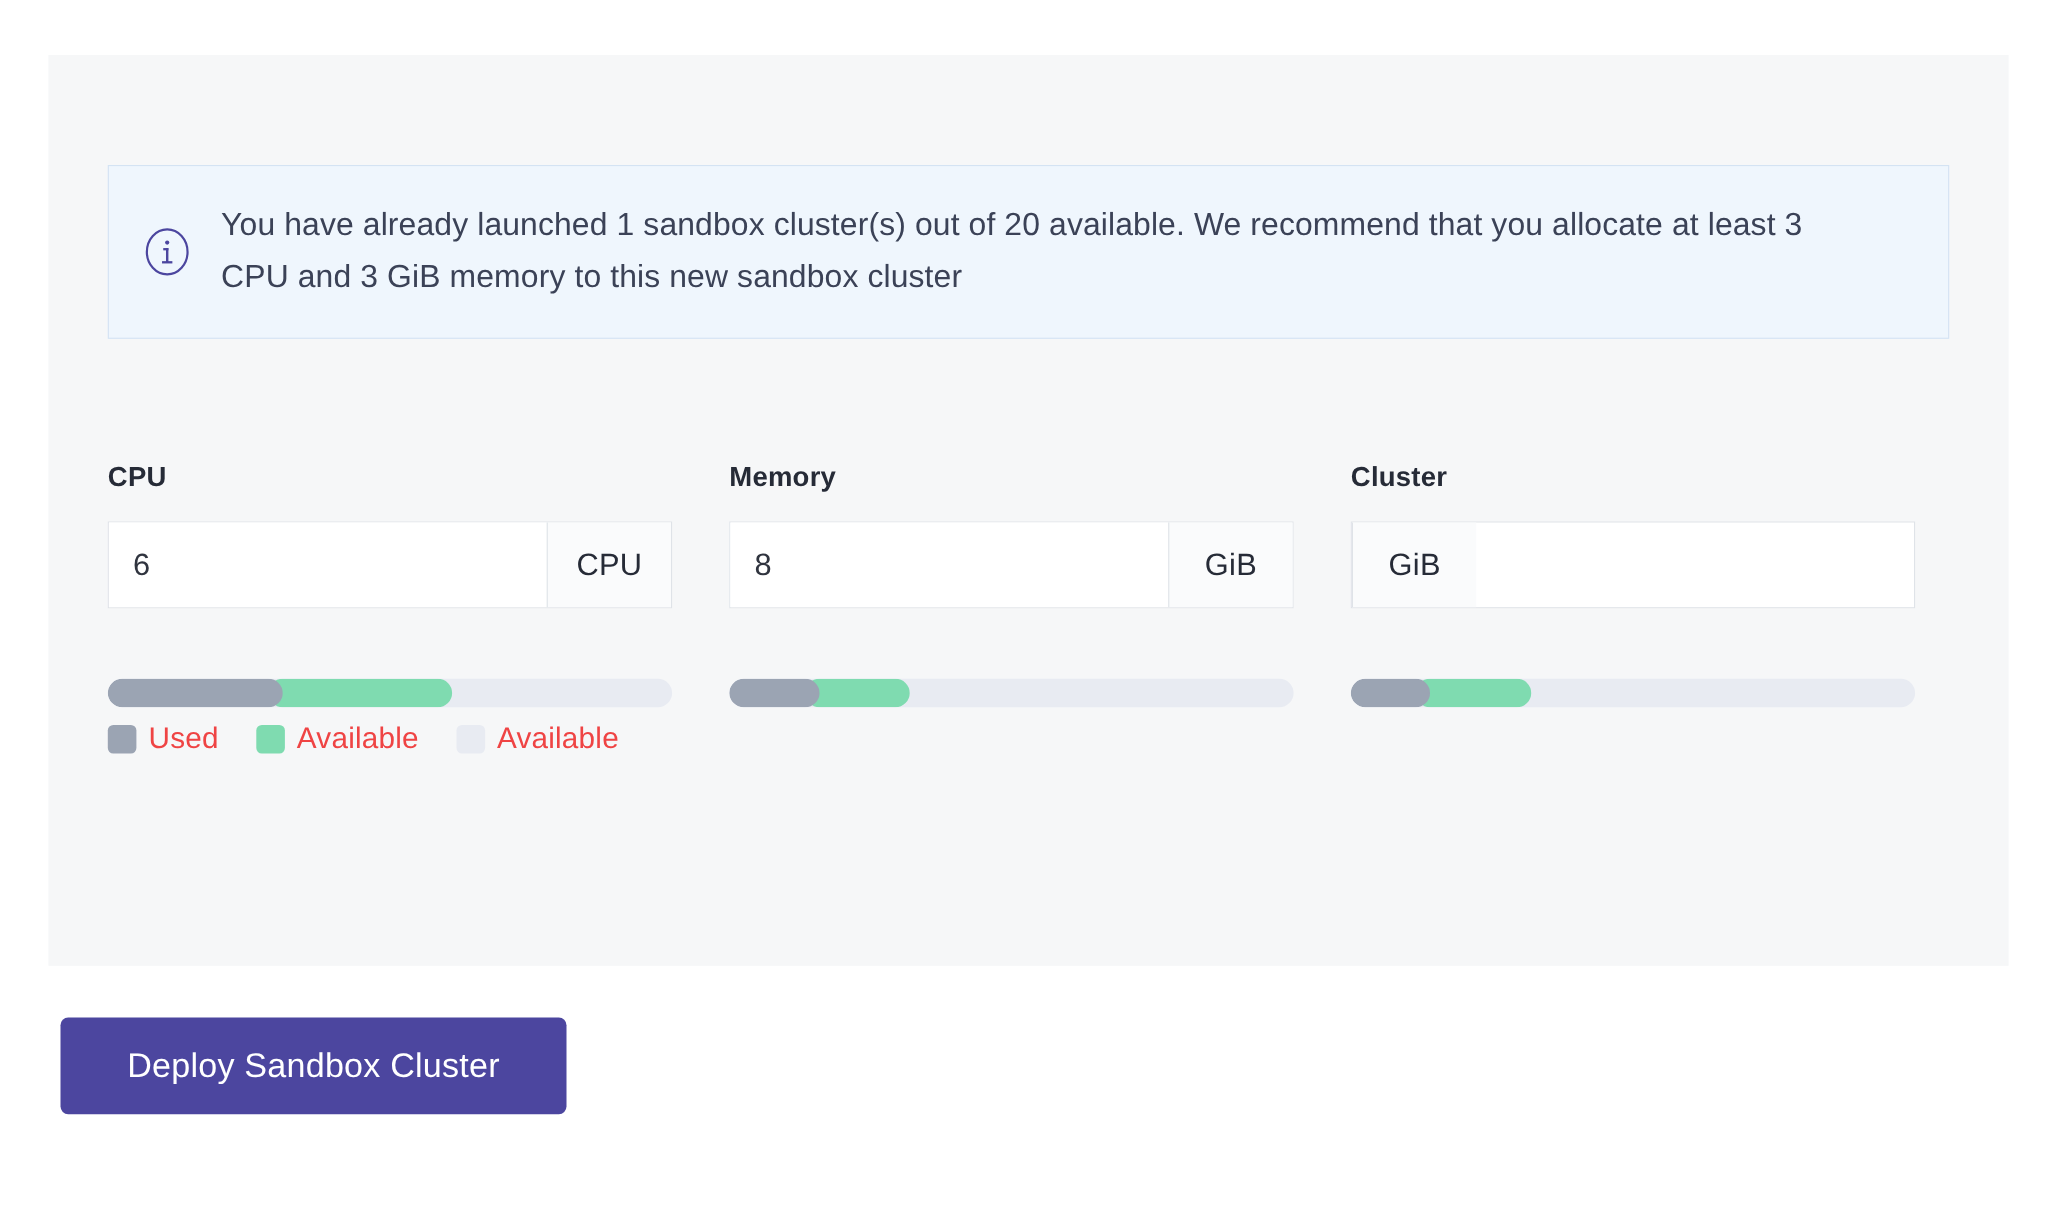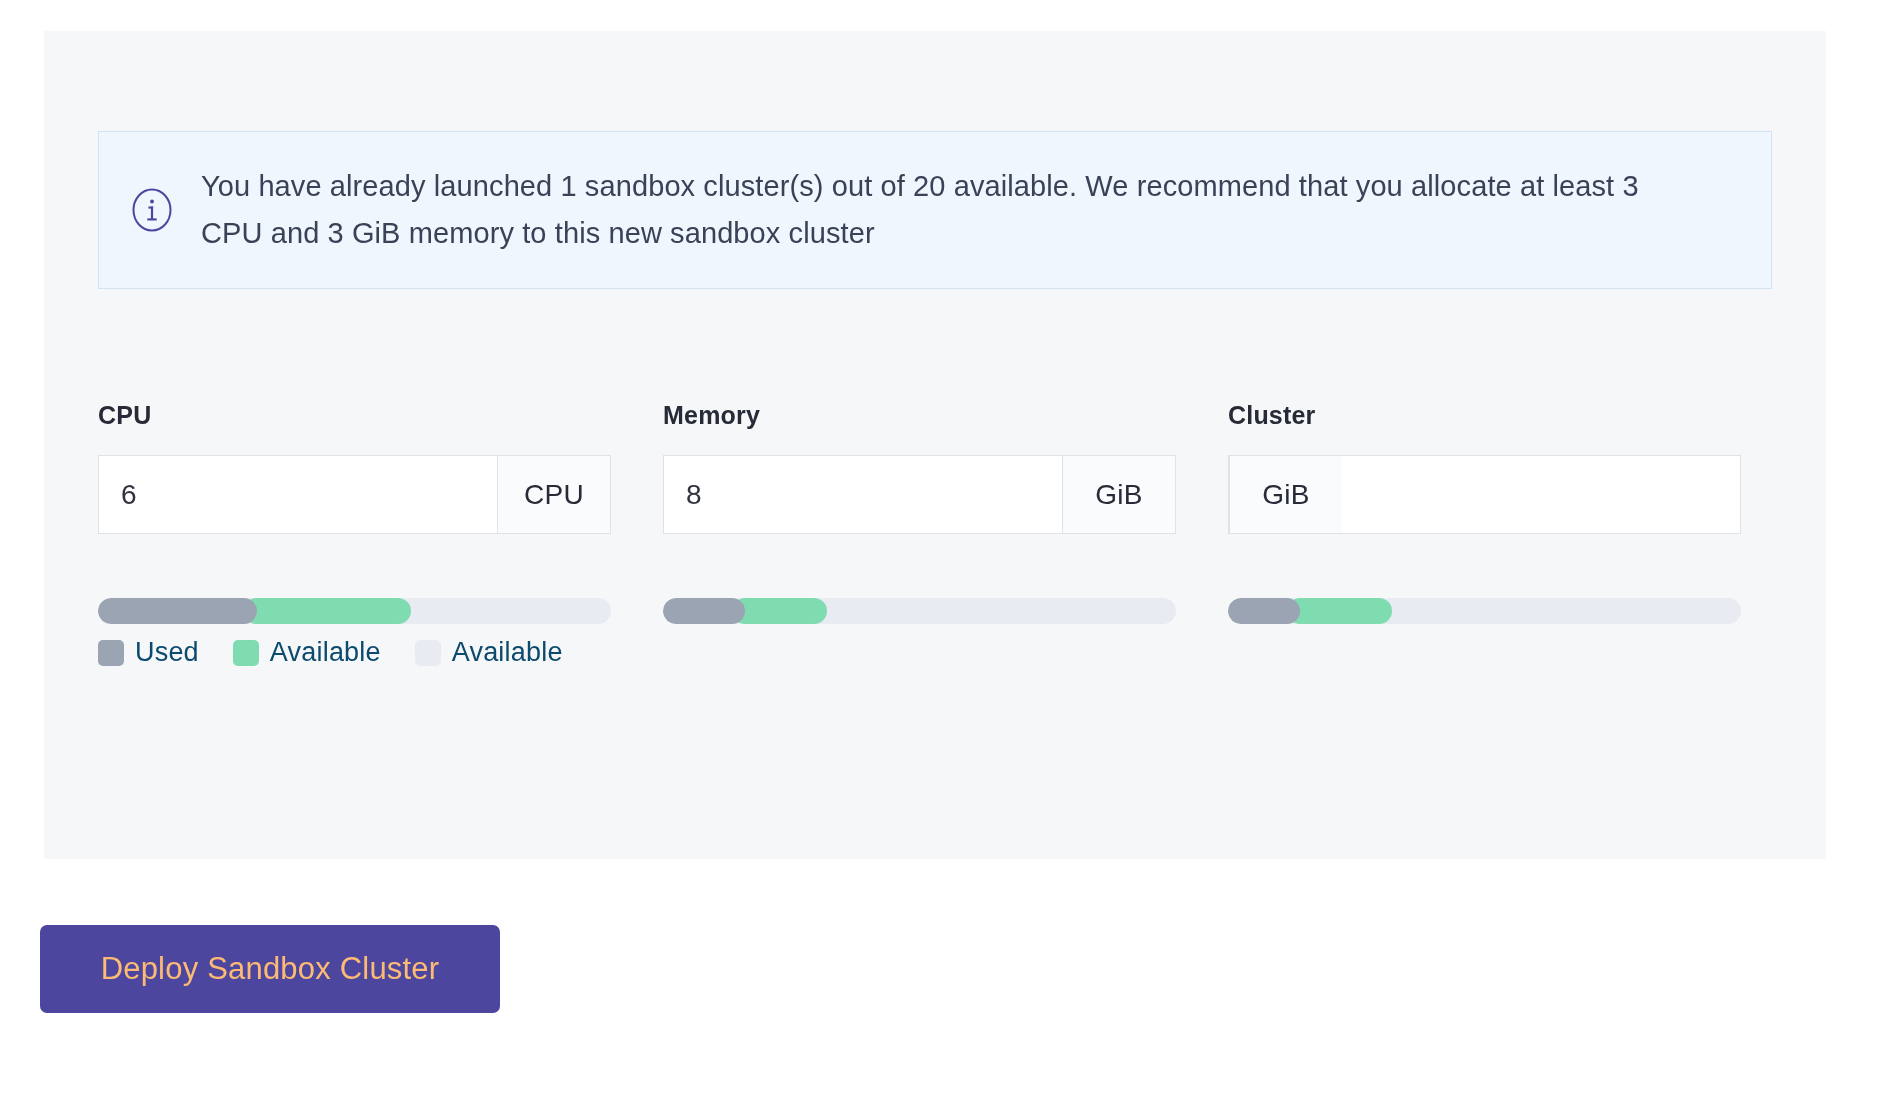--- a/index.html
+++ b/index.html
@@ -19,21 +19,21 @@
     position: relative;
     width: 1883px;
     height: 1104px;
     background: #ffffff;
   }
 
   
   .resource-card {
     position: absolute;
     left: 44px;
-    top: 31px;
+    top: 50px;
     width: 1782px;
     height: 828px;
     background: #f6f7f8;
     box-sizing: border-box;
   }
 
   
   .info-alert {
     position: absolute;
     left: 54px;
@@ -171,33 +171,33 @@
   .legend-item:last-child { margin-right: 0; justify-content: center; }
   .legend-swatch {
     width: 26px;
     height: 26px;
     border-radius: 5px;
     margin-right: 11px;
     flex: 0 0 auto;
   }
   .legend-label {
     font-size: 27px;
-    color: #0c4a6e;
+    color: #ef4444;
     letter-spacing: 0.2px;
   }
 
   
   .deploy-button {
     position: absolute;
-    left: 40px;
+    left: 55px;
     top: 925px;
     width: 460px;
     height: 88px;
     background: #4c469f;
-    color: #fdba74;
+    color: #ffffff;
     border: none;
     border-radius: 7px;
     font-family: "Liberation Sans", sans-serif;
     font-size: 31px;
     letter-spacing: 0.2px;
     cursor: pointer;
     display: flex;
     align-items: center;
     justify-content: center;
   }

